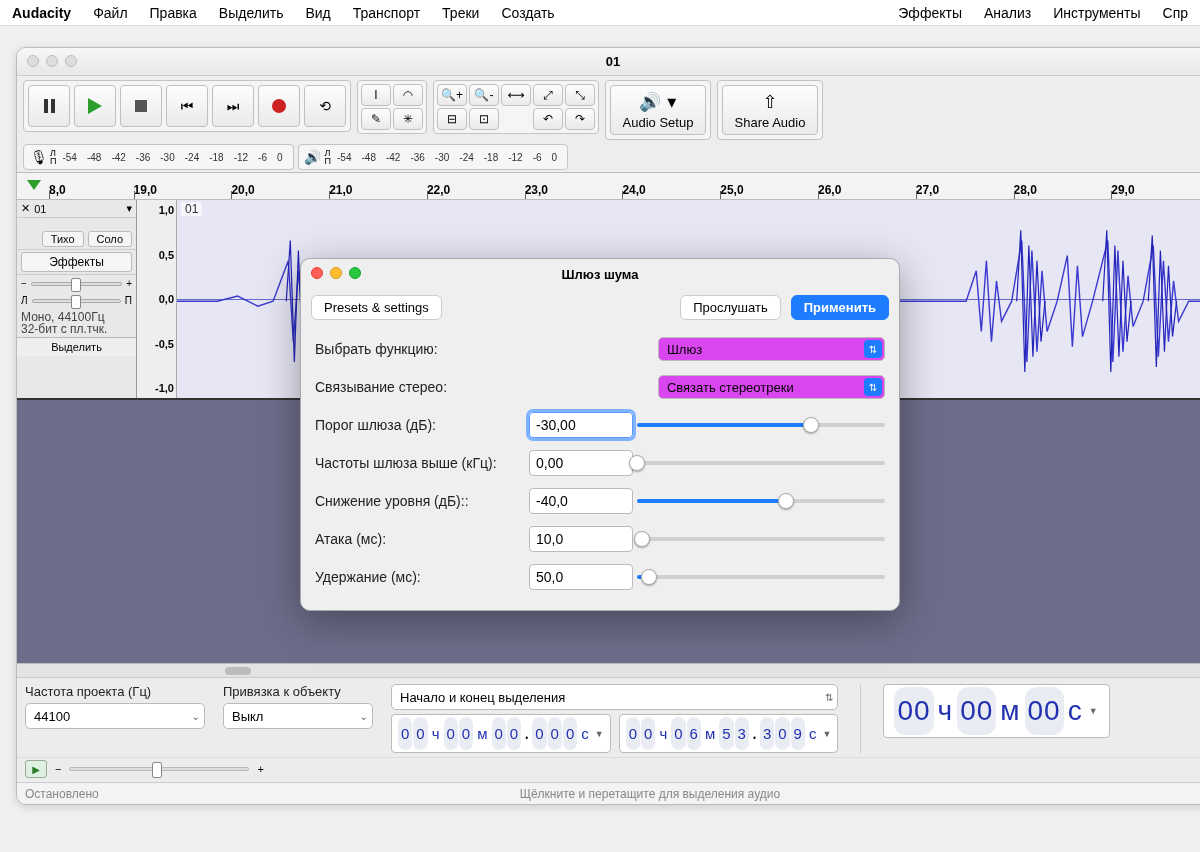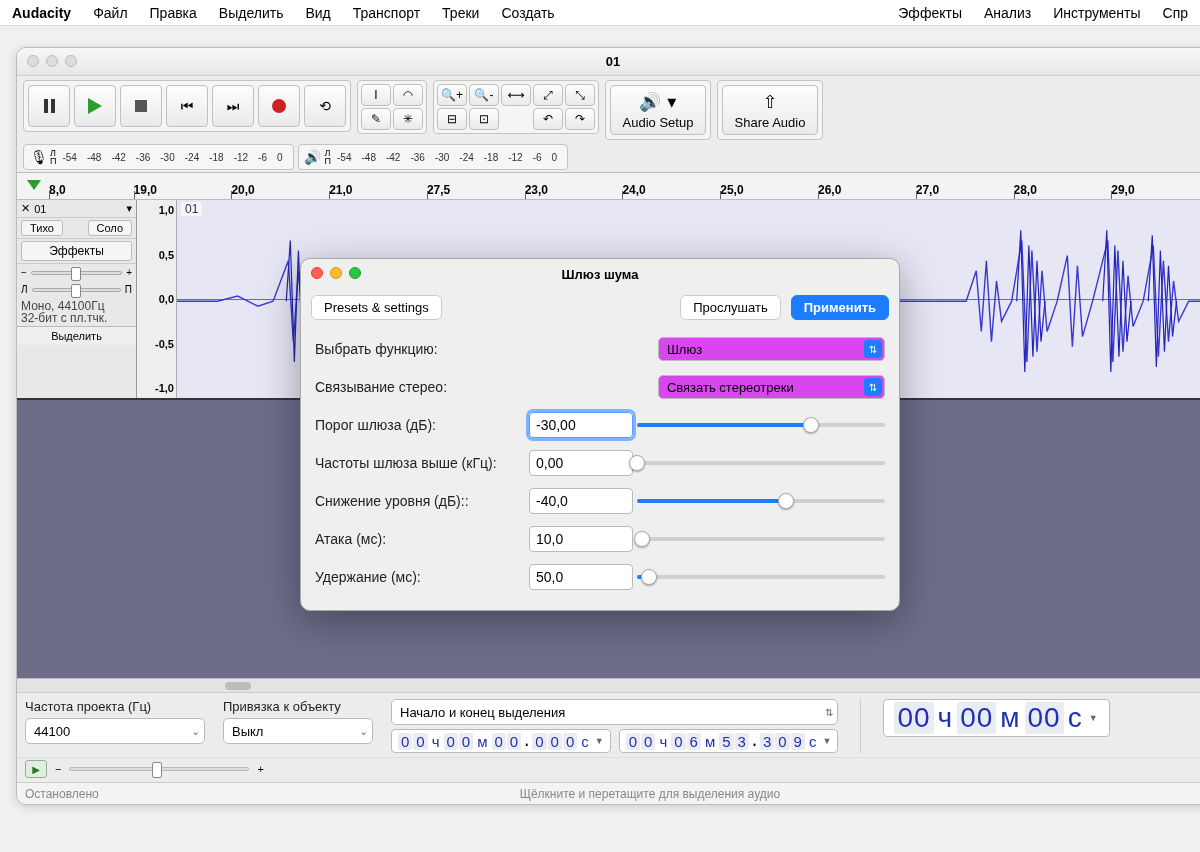--- a/index.html
+++ b/index.html
@@ -32,21 +32,21 @@
 
 .ruler { height: 28px; background: #f3f3f3; border-top: 1px solid #bbb; border-bottom: 1px solid #bbb; position: relative; display: flex; align-items: flex-end; font-size: 12px; }
 .ruler .play-marker { position: absolute; left: 10px; top: 7px; width: 0; height: 0; border-left: 7px solid transparent; border-right: 7px solid transparent; border-top: 10px solid #2a9d2a; }
 .ruler .ticks { position: absolute; left: 32px; right: 0; bottom: 2px; display: flex; }
 .ruler .tick { width: 104px; font-weight: 700; position: relative; }
 .ruler .tick::before { content:''; position:absolute; left:0; bottom:-2px; width:1px; height:8px; background:#666; }
 
 .track-area { display: flex; height: 200px; background: #6d6d8a; border-bottom: 2px solid #333; }
 .track-head { width: 120px; background: #e8e8e8; border-right: 1px solid #999; font-size: 11px; display: flex; flex-direction: column; }
 .track-head-row { display: flex; align-items: center; border-bottom: 1px solid #ccc; padding: 2px 4px; gap: 4px; }
-.track-head-row.btns { justify-content: space-between; }
+.track-head-row.btns { justify-content: flex-end; margin-top: 11px; }
 .track-head .mini-btn { border: 1px solid #bbb; background: #f5f5f5; border-radius: 3px; padding: 1px 8px; font-size: 11px; cursor: pointer; }
 .track-head .effects-btn { flex:1; text-align:center; border:1px solid #bbb; background:#f5f5f5; border-radius:3px; padding:2px 0; font-size:12px; cursor:pointer;}
 .track-head .slider-row { display:flex; align-items:center; gap:4px; padding:3px 4px; font-size:10px;}
 .track-head .hslider { flex:1; height:4px; background:#ddd; border:1px solid #aaa; position:relative; border-radius:2px;}
 .track-head .hslider .thumb { position:absolute; top:-5px; width:10px; height:14px; background:#fff; border:1px solid #888; border-radius:2px;}
 .track-head .info { font-size:12px; color:#444; padding:2px 4px; line-height:12px;}
 .track-head .select-btn { text-align:center; border-top:1px solid #bbb; padding:3px 0; font-size:11px; cursor:pointer; background:#eee;}
 
 .vscale { width: 40px; background: #eee; border-right: 1px solid #aaa; display: flex; flex-direction: column; justify-content: space-between; padding: 4px 2px; font-size: 11px; font-weight: 700; text-align: right; }
 .wave-canvas { flex: 1; background: #e6e6f5; position: relative; overflow: hidden; }
@@ -76,21 +76,21 @@
 .bottom-panel { position:absolute; left:0; right:0; bottom:0; background:#ececec; border-top:1px solid #bbb; }
 .bp-scroll { height:14px; background:#e3e3e3; border-bottom:1px solid #ccc; position:relative;}
 .bp-scroll .thumb { position:absolute; left:208px; top:3px; width:26px; height:8px; background:#bcbcbc; border-radius:4px;}
 .bp-row { display:flex; align-items:flex-start; padding:6px 8px 4px 8px; gap:18px;}
 .bp-col { display:flex; flex-direction:column; gap:4px; font-size:13px;}
 .bp-col label { font-size:13px; color:#222;}
 .bp-select { height:26px; border:1px solid #bbb; border-radius:5px; background:#fff; font-size:13px; padding:0 22px 0 8px; position:relative; display:flex; align-items:center; min-width:150px;}
 .bp-select .chev { position:absolute; right:4px; font-size:10px; color:#666;}
 .time-readout { display:flex; align-items:center; gap:1px; background:#fff; border:1px solid #bbb; border-radius:4px; padding:2px 6px; font-family: "Menlo","Consolas",monospace; font-size:15px; }
 .time-readout.big { font-size:28px; padding: 2px 10px; letter-spacing:1px;}
-.time-readout .digit { background:#e9ecf2; padding:0 3px; border-radius:2px; color:#2030b0; font-weight:500;}
+.time-readout .digit { background:#e9ecf2; padding:8px 3px; border-radius:12px; color:#2030b0; font-weight:500;}
 .time-readout .unit { color:#2030b0; padding:0 3px;}
 .time-readout .dd { font-size:9px; color:#666; margin-left:2px;}
 .vline { width:1px; background:#ccc; align-self:stretch; margin:0 4px;}
 
 .bp-row2 { display:flex; align-items:center; padding:2px 8px 4px 8px; gap:8px; border-top:1px solid #ddd;}
 .zoom-play { width:22px; height:18px; border:1px solid #9a9; background:#e0f0e0; display:flex; align-items:center; justify-content:center; font-size:10px; color:#2a7a2a; border-radius:3px;}
 .zoom-slider { width:180px; height:4px; background:#ddd; border:1px solid #bbb; position:relative; border-radius:2px;}
 .zoom-slider .thumb { position:absolute; top:-6px; left:82px; width:10px; height:16px; background:#fff; border:1px solid #888; border-radius:2px;}
 
 .statusbar { height:22px; border-top:1px solid #ccc; display:flex; align-items:center; font-size:12px; color:#888; padding:0 8px; background:#f3f3f3;}
@@ -237,21 +237,21 @@
     </div>
   </div>
 
   <div class="ruler">
     <div class="play-marker"></div>
     <div class="ticks">
       <div class="tick" style="width:90px;">8,0</div>
       <div class="tick">19,0</div>
       <div class="tick">20,0</div>
       <div class="tick">21,0</div>
-      <div class="tick">27,5</div>
+      <div class="tick">22,0</div>
       <div class="tick">23,0</div>
       <div class="tick">24,0</div>
       <div class="tick">25,0</div>
       <div class="tick">26,0</div>
       <div class="tick">27,0</div>
       <div class="tick">28,0</div>
       <div class="tick">29,0</div>
     </div>
   </div>
 

